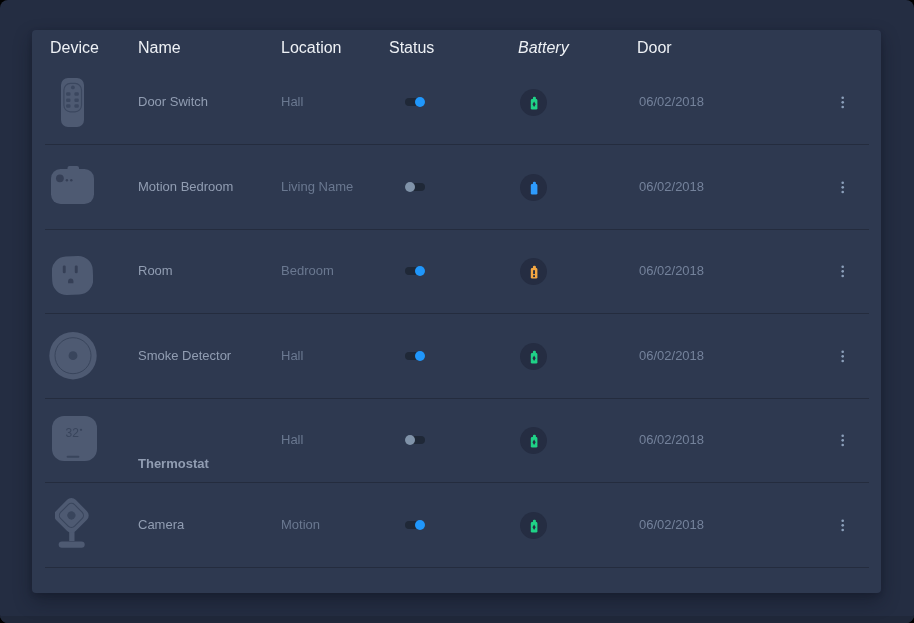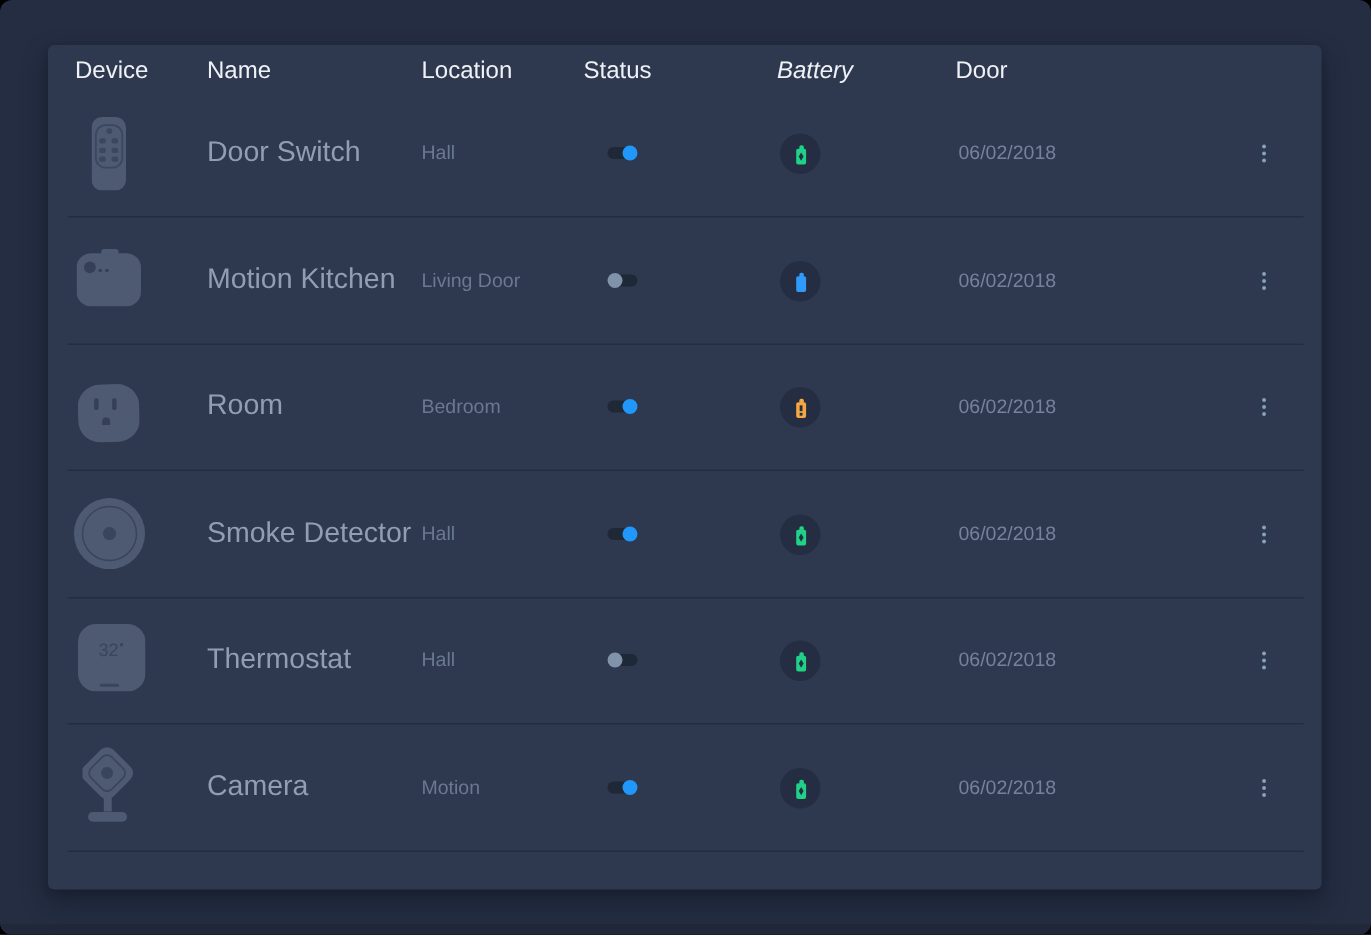--- a/index.html
+++ b/index.html
@@ -6,21 +6,21 @@
   body{width:914px;height:623px;background:#000;overflow:hidden;
        font-family:"Liberation Sans",sans-serif;position:relative;}
   .page{position:absolute;left:0;top:0;width:914px;height:623px;
         background:#242d42;border-radius:8px;overflow:hidden;}
   .page .bottombar{position:absolute;left:0;bottom:0;width:100%;height:7px;background:#20283a;}
   .card{position:absolute;left:32px;top:30px;width:849px;height:563px;
         background:#2e3950;border-radius:4px;
         box-shadow:0 8px 18px rgba(13,17,28,.42), 0 2px 5px rgba(13,17,28,.2);}
   .h{position:absolute;font-size:16px;color:#eef1f5;height:19px;line-height:19px;top:38px;}
   .divider{position:absolute;left:45px;width:824px;height:1px;background:#242c3e;}
-  .name{position:absolute;font-size:19px;color:#919db2;height:16px;line-height:16px;left:138px;}
+  .name{position:absolute;font-size:13px;color:#919db2;height:16px;line-height:16px;left:138px;}
   .loc{position:absolute;font-size:13px;color:#6a7890;height:16px;line-height:16px;left:281px;}
   .date{position:absolute;font-size:13px;color:#74829b;height:16px;line-height:16px;left:639px;}
   .tog{position:absolute;left:405px;width:20px;height:8px;border-radius:4px;background:#1f2837;}
   .tog .knob{position:absolute;width:10.5px;height:10.5px;border-radius:50%;top:-1.25px;}
   .tog.on .knob{right:-0.25px;background:#2097fb;}
   .tog.off .knob{left:-0.25px;background:#8093a9;}
   .bat{position:absolute;left:520px;width:27px;height:27px;border-radius:50%;background:#252d42;}
   .dots{position:absolute;left:840.6px;width:4px;height:13px;}
   .ic{position:absolute;}
   svg{display:block;}
@@ -81,22 +81,22 @@
 
   <div class="ic" style="left:51px;top:166px;">
     <svg width="44" height="40" viewBox="0 0 44 40">
       <rect x="16.5" y="0" width="11.5" height="8" rx="2" fill="#4e5a72"></rect>
       <rect x="0" y="2.9" width="43" height="35.2" rx="9.5" fill="#4e5a72"></rect>
       <circle cx="8.9" cy="12.3" r="3.9" fill="#353f56"></circle>
       <circle cx="15.9" cy="14.3" r="1.2" fill="#353f56"></circle>
       <circle cx="20.3" cy="14.3" r="1.2" fill="#353f56"></circle>
     </svg>
   </div>
-  <div class="name" style="top:179px;">Motion Kitchen</div>
-  <div class="loc" style="top:179px;">Living Door</div>
+  <div class="name" style="top:179px;">Motion Bedroom</div>
+  <div class="loc" style="top:179px;">Living Name</div>
   <div class="tog off" style="top:183px;">
       <span class="knob"></span>
     </div>
   <div class="bat" style="top:174px;">
     <svg width="27" height="27" viewBox="0 0 27 27">
       <rect x="12.9" y="7.8" width="3" height="3.2" rx="1.2" fill="#2e9bfc"></rect>
       <rect x="10.8" y="10.1" width="6.6" height="10.5" rx="1.3" fill="#2e9bfc"></rect>
     </svg>
   </div>
   <div class="date" style="top:179px;">06/02/2018</div>
@@ -167,21 +167,21 @@
     </div>
 
   <div class="ic" style="left:52px;top:416px;">
     <svg width="45" height="45" viewBox="0 0 45 45">
       <rect x="0" y="0" width="45" height="45" rx="12" fill="#4e5a72"></rect>
       <text x="20.3" y="21" font-family="Liberation Sans, sans-serif" font-size="12" font-weight="400" fill="#39455c" text-anchor="middle">32</text>
       <circle cx="29" cy="13.8" r="1.15" fill="#39455c"></circle>
       <rect x="14.6" y="39.8" width="12.8" height="2" rx="1" fill="#39455c"></rect>
     </svg>
   </div>
-  <div class="name" style="top:432px;">Thermostat</div>
+  <div class="name" style="top:456px;font-weight:bold;">Thermostat</div>
   <div class="loc" style="top:432px;">Hall</div>
   <div class="tog off" style="top:436px;">
       <span class="knob"></span>
     </div>
   <div class="bat" style="top:427px;">
     <svg width="27" height="27" viewBox="0 0 27 27">
       <rect x="12.9" y="7.8" width="3" height="3.2" rx="1.2" fill="#1fd287"></rect>
       <rect x="10.8" y="10.1" width="6.6" height="10.5" rx="1.3" fill="#1fd287"></rect>
       <path d="M14.1,12.6 L15.7,15.35 L14.1,18.1 L12.5,15.35 Z" fill="#252d42"></path>
     </svg>

